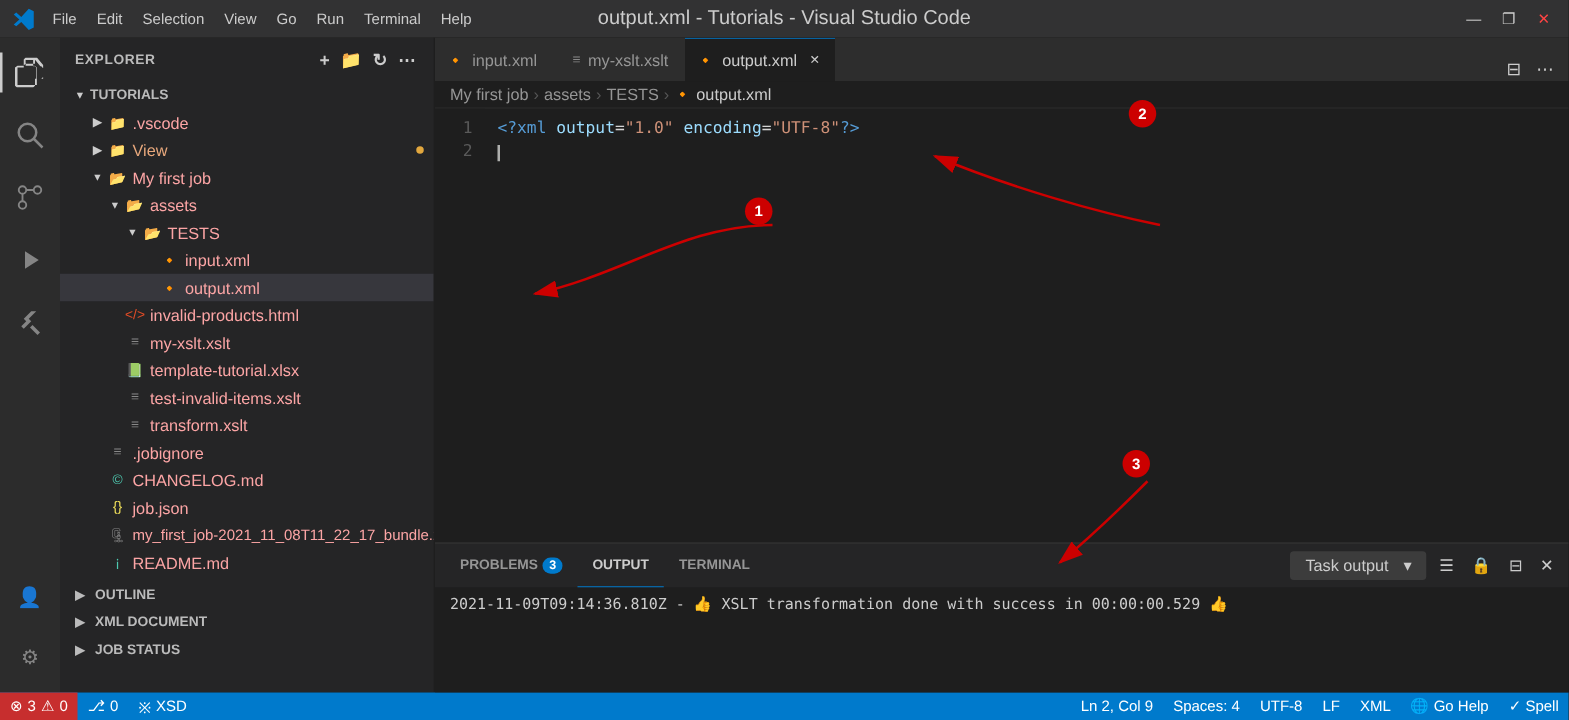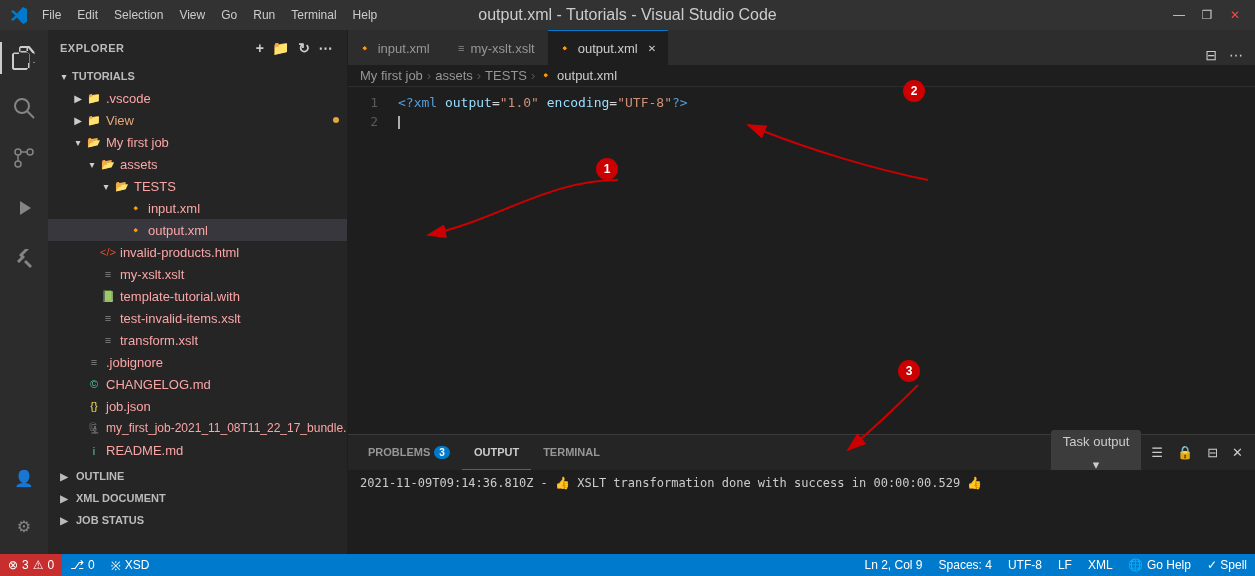--- a/index.html
+++ b/index.html
@@ -571,21 +571,21 @@
 
       <div class="tree-item indent-3">
         <span class="tree-arrow" style="visibility:hidden;">▶</span>
         <span class="tree-icon" style="color:#888;">≡</span>
         <span class="tree-label">my-xslt.xslt</span>
       </div>
 
       <div class="tree-item indent-3">
         <span class="tree-arrow" style="visibility:hidden;">▶</span>
         <span class="tree-icon" style="color:#1e7e34;">📗</span>
-        <span class="tree-label">template-tutorial.with</span>
+        <span class="tree-label">template-tutorial.xlsx</span>
       </div>
 
       <div class="tree-item indent-3">
         <span class="tree-arrow" style="visibility:hidden;">▶</span>
         <span class="tree-icon" style="color:#888;">≡</span>
         <span class="tree-label">test-invalid-items.xslt</span>
       </div>
 
       <div class="tree-item indent-3">
         <span class="tree-arrow" style="visibility:hidden;">▶</span>
@@ -713,21 +713,21 @@
           <span>PROBLEMS</span>
           <span class="panel-tab-badge">3</span>
         </div>
         <div class="panel-tab active">
           <span>OUTPUT</span>
         </div>
         <div class="panel-tab">
           <span>TERMINAL</span>
         </div>
         <div class="panel-actions">
-          <div class="panel-tab-badge" style="background:#3c3c3c; display:flex; align-items:center; gap:4px; padding:2px 8px; font-size:12px; color:#ccc; border-radius:3px;flex-direction:column;">
+          <div class="panel-tab-badge" style="background:#3c3c3c; display:flex; align-items:center; gap:4px; padding:2px 8px; font-size:12px; color:#ccc; border-radius:3px;">
             <span>Task output</span>
             <span>▾</span>
           </div>
           <span title="Clear Output">☰</span>
           <span title="Lock">🔒</span>
           <span title="Move Panel">⊟</span>
           <span title="Close Panel">✕</span>
         </div>
       </div>
       <div class="panel-content">

